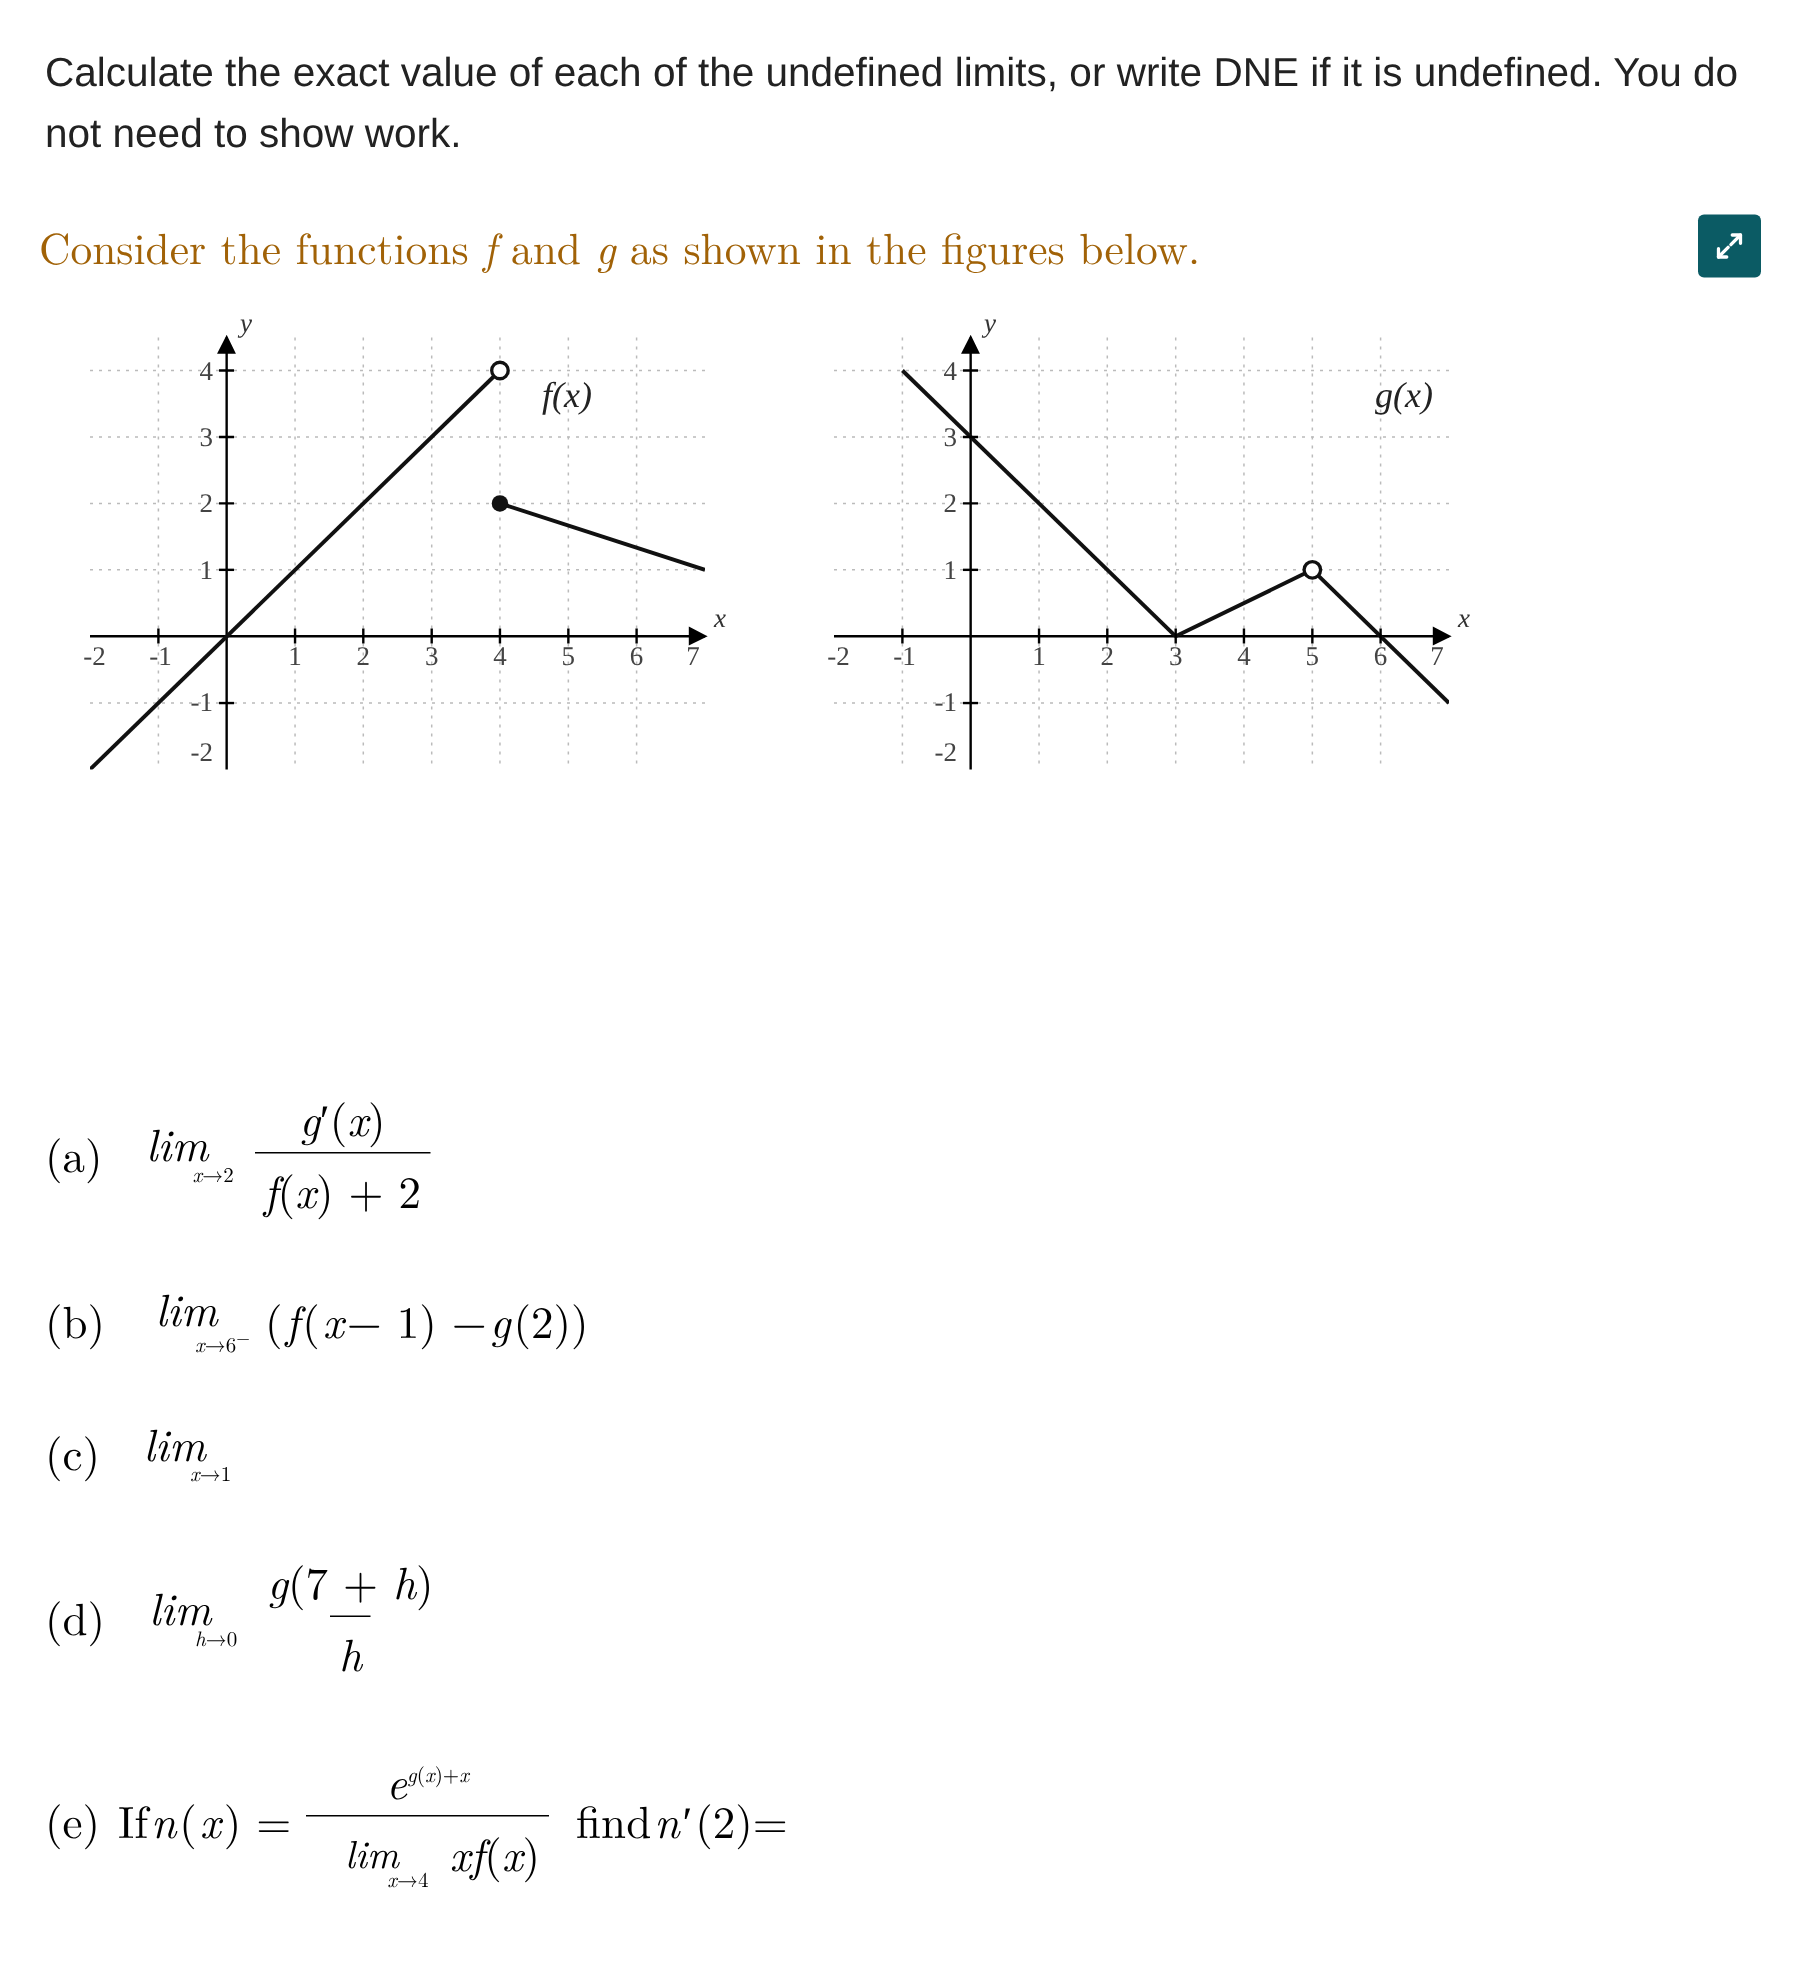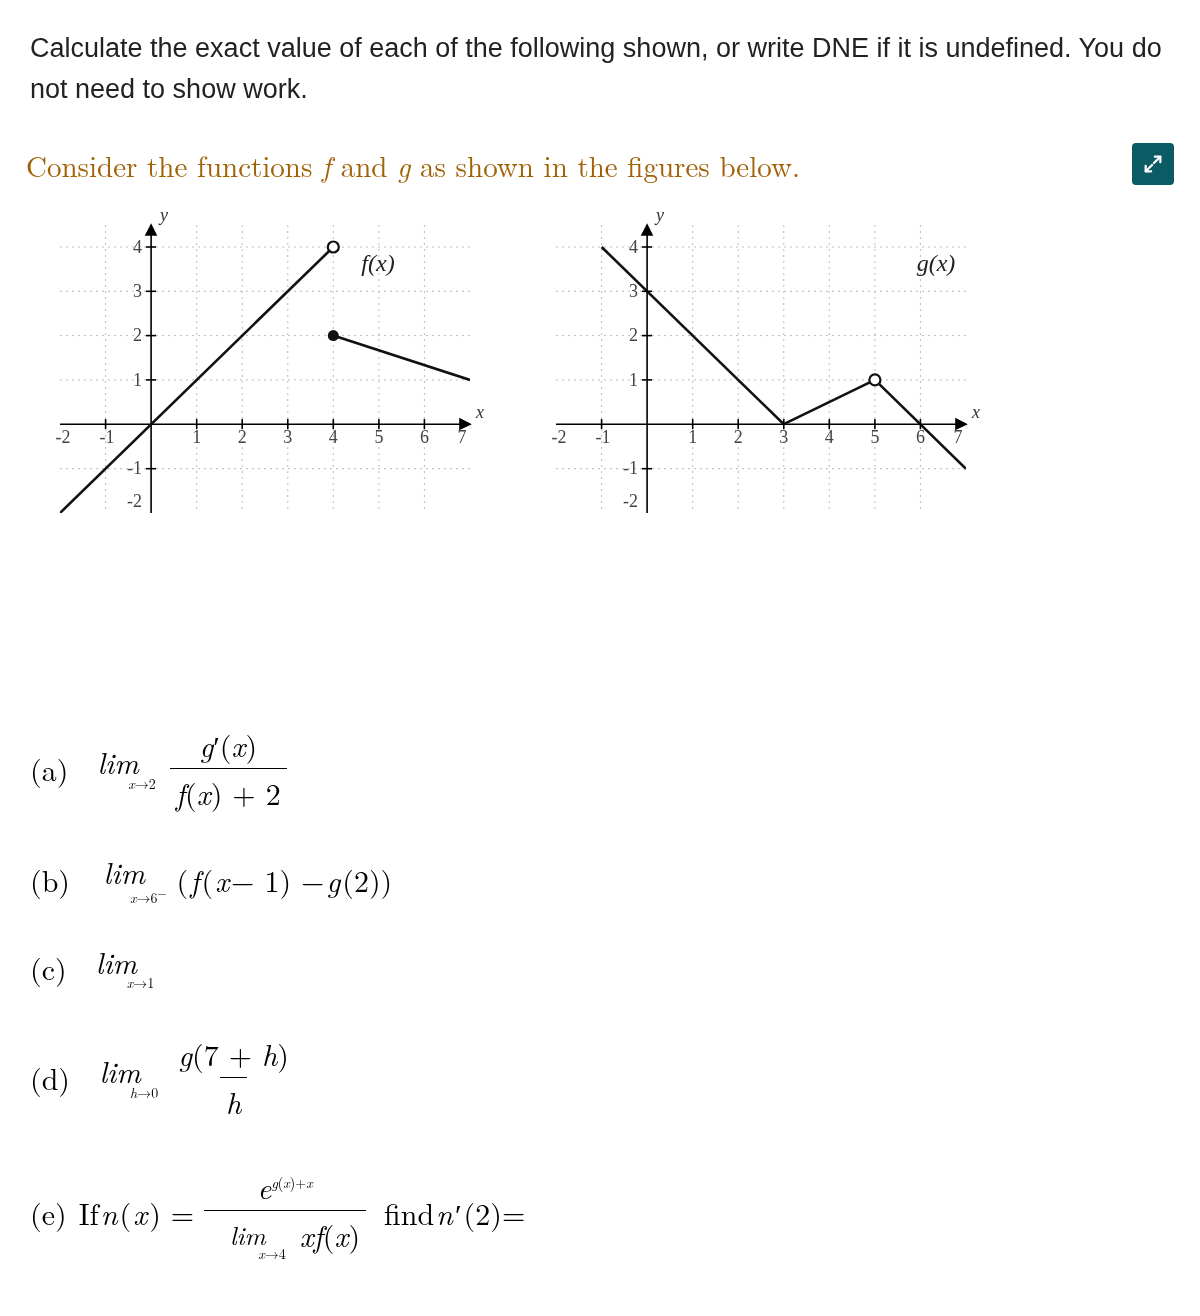--- a/index.html
+++ b/index.html
@@ -90,21 +90,21 @@
   .lim .bot { font-size: 14px; margin-top: -2px; margin-left: 48px; }
   .mi { font-style: italic; }
   .prime { font-style: normal; }
   .row-inline { display: inline-flex; align-items: center; gap: 2px; }
 </style>
 </head>
 <body>
 
 <div class="page">
 
-  <div class="instructions">Calculate the exact value of each of the following shown, or write DNE if it is undefined. You do not need to show work.</div>
+  <div class="instructions">Calculate the exact value of each of the undefined limits, or write DNE if it is undefined. You do not need to show work.</div>
 
   <div class="context-bar">
     <div class="context-text">
       Consider the functions <span class="mi">f</span> and <span class="mi">g</span> as shown in the figures below.
     </div>
     <div class="expand-btn" title="expand">
       <svg viewBox="0 0 24 24" fill="none">
         <path d="M14 4 L20 4 L20 10" stroke-linecap="round" stroke-linejoin="round"></path>
         <path d="M10 20 L4 20 L4 14" stroke-linecap="round" stroke-linejoin="round"></path>
         <path d="M20 4 L13 11" stroke-linecap="round"></path>

